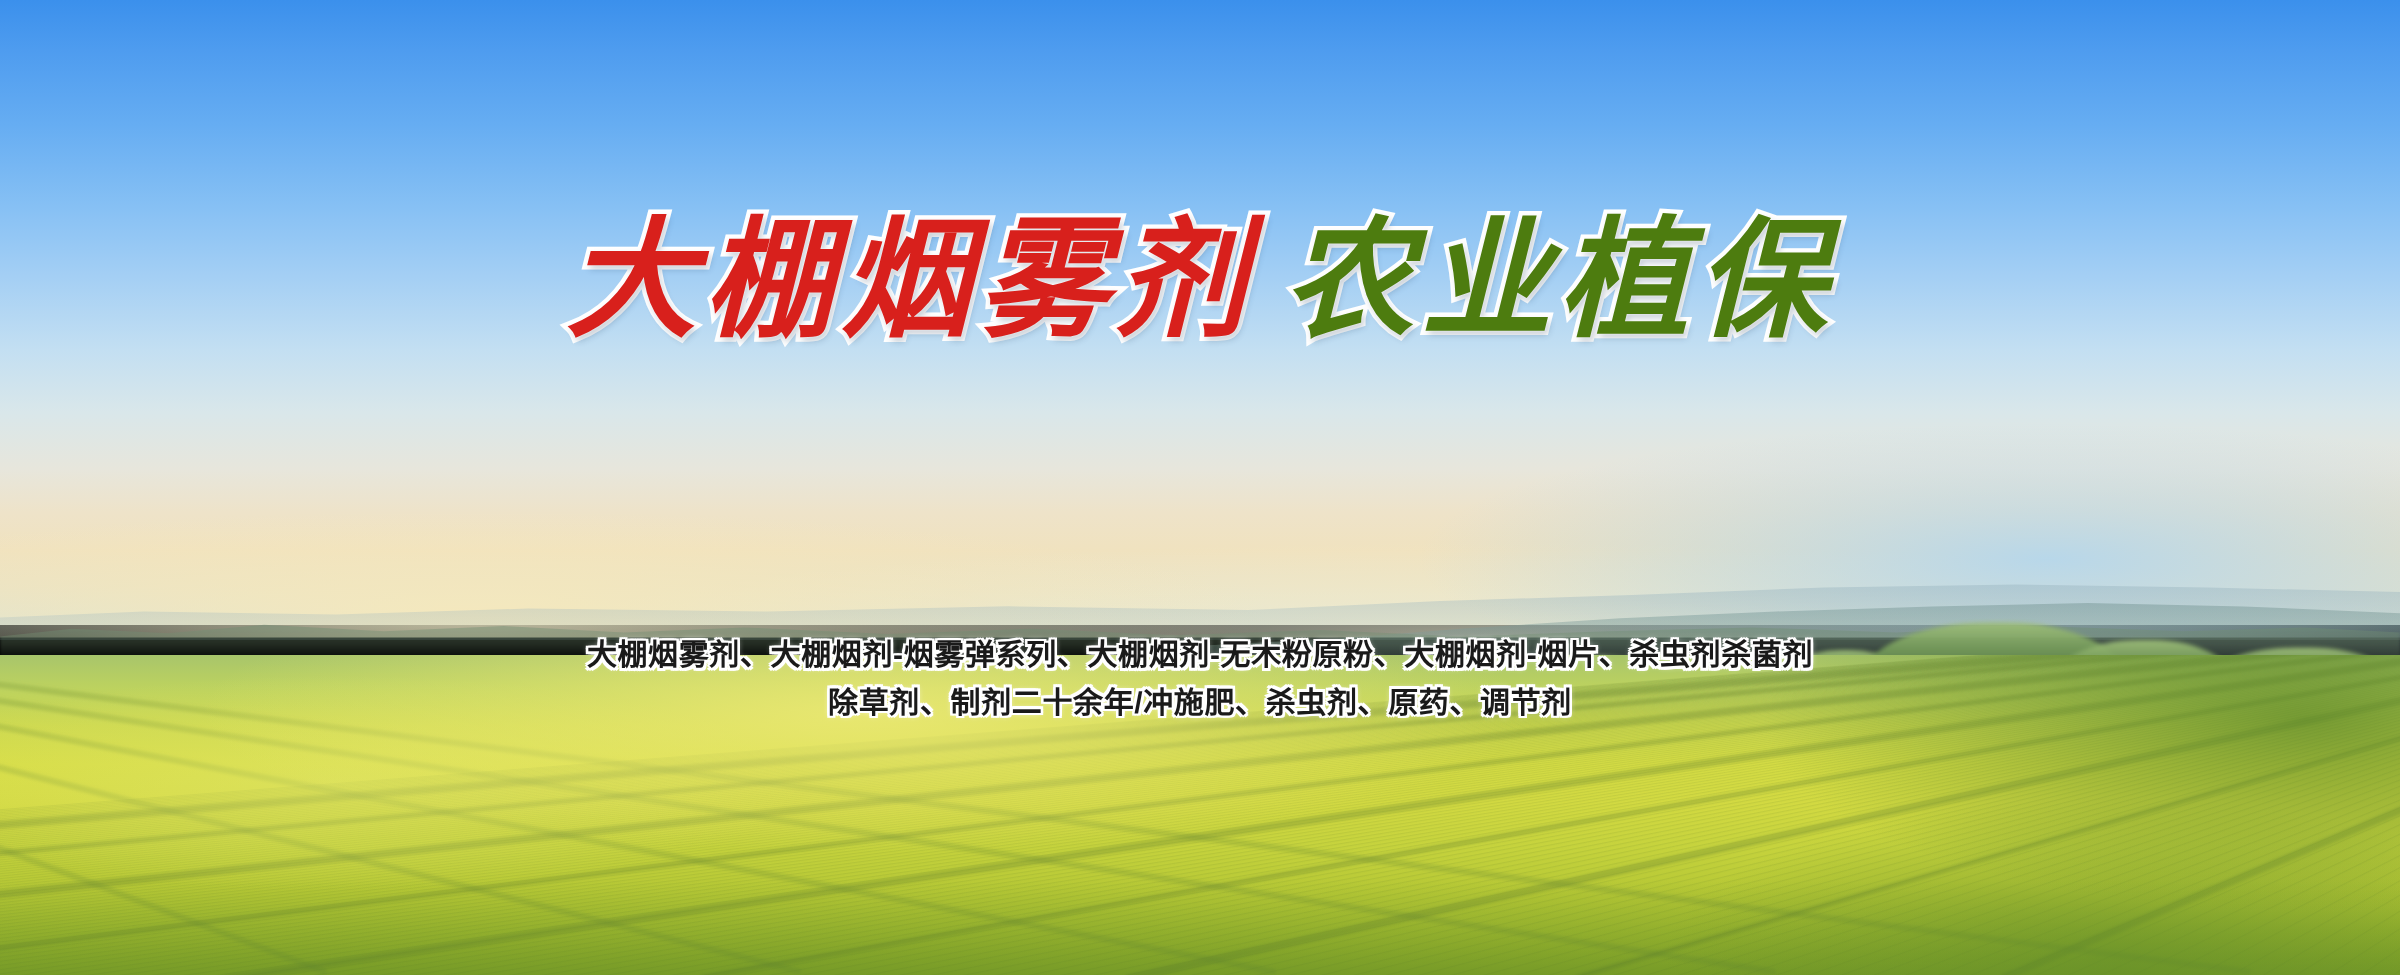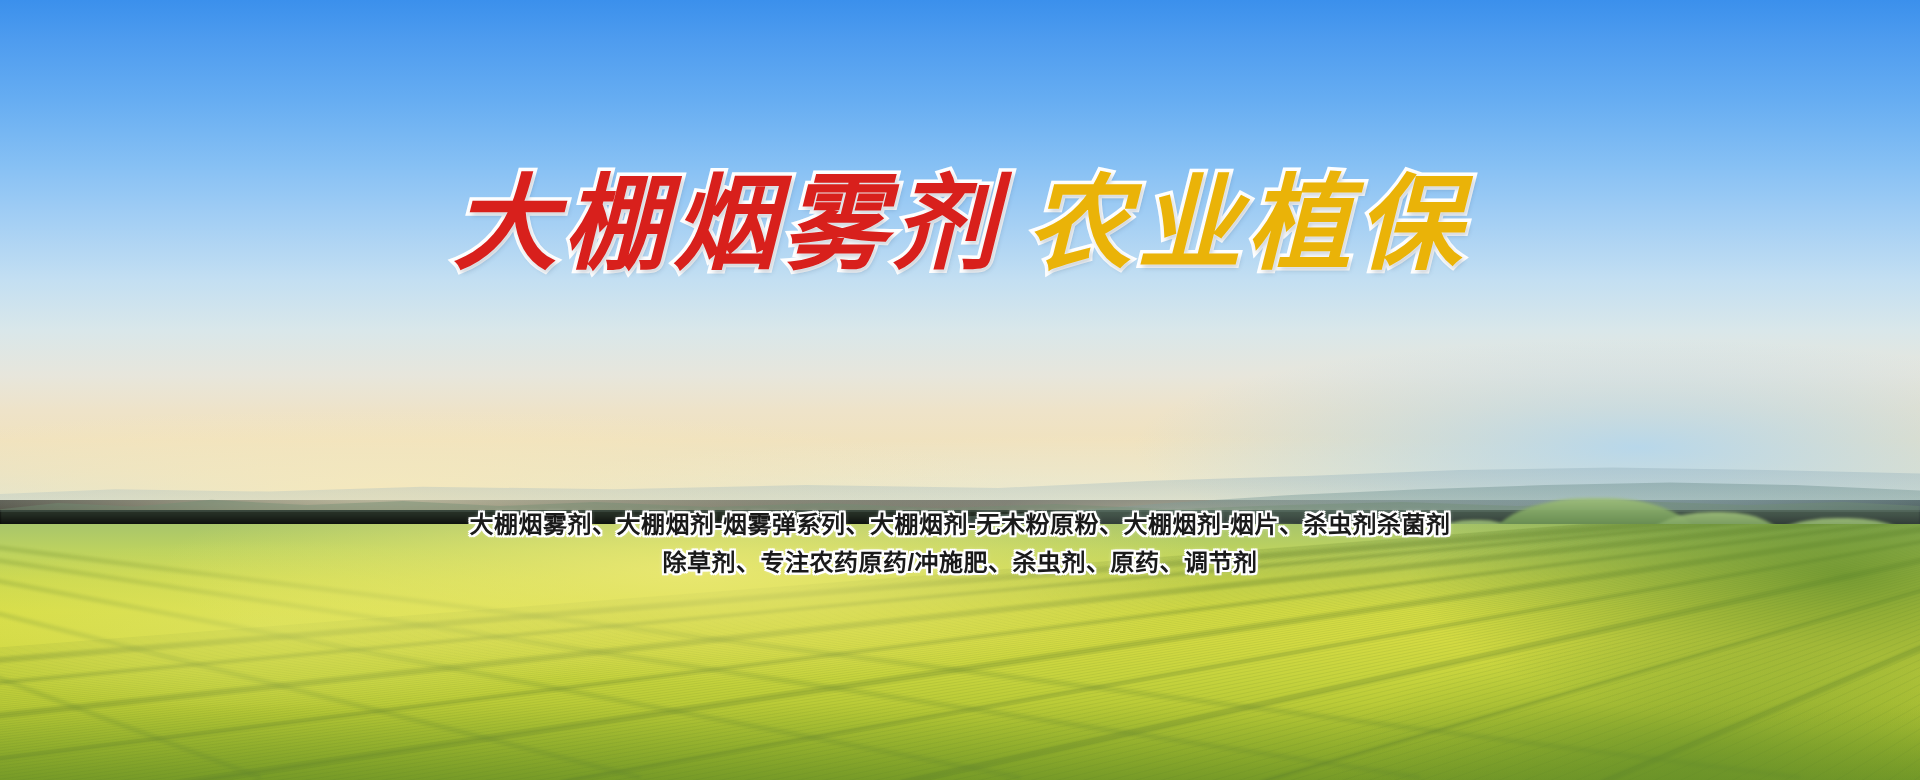--- a/index.html
+++ b/index.html
@@ -179,21 +179,21 @@
     font-weight: 700;
     font-style: italic;
     letter-spacing: 6px;
     -webkit-text-stroke: 7px #ffffff;
     paint-order: stroke fill;
     text-shadow:
       0 0 2px rgba(255,255,255,0.95),
       2px 3px 5px rgba(30,60,90,0.25);
   }
   .headline .hl-red  { color: #d8201c; }
-  .headline .hl-green{ color: #eab308; margin-left: 24px; }
+  .headline .hl-green{ color: #4d7c0f; margin-left: 24px; }
 
   
   .badge {
     position: absolute;
     left: 50%;
     top: 384px;
     transform: translateX(-50%);
     background: #14785e;
     color: #ffffff;
     border-radius: 26px 26px 26px 26px;
@@ -405,16 +405,16 @@
   <div class="field-light"></div>
   <div class="field-shade"></div>
 
   <div class="headline">
     <span class="hl-red">大棚烟雾剂</span><span class="hl-green">农业植保</span>
   </div>
 
 
   <div class="products">
     <div>大棚烟雾剂、大棚烟剂-烟雾弹系列、大棚烟剂-无木粉原粉、大棚烟剂-烟片、杀虫剂杀菌剂</div>
-    <div>除草剂、专注农药原药/冲施肥、杀虫剂、原药、调节剂</div>
+    <div>除草剂、制剂二十余年/冲施肥、杀虫剂、原药、调节剂</div>
   </div>
 
 </div>
 
 </body></html>

